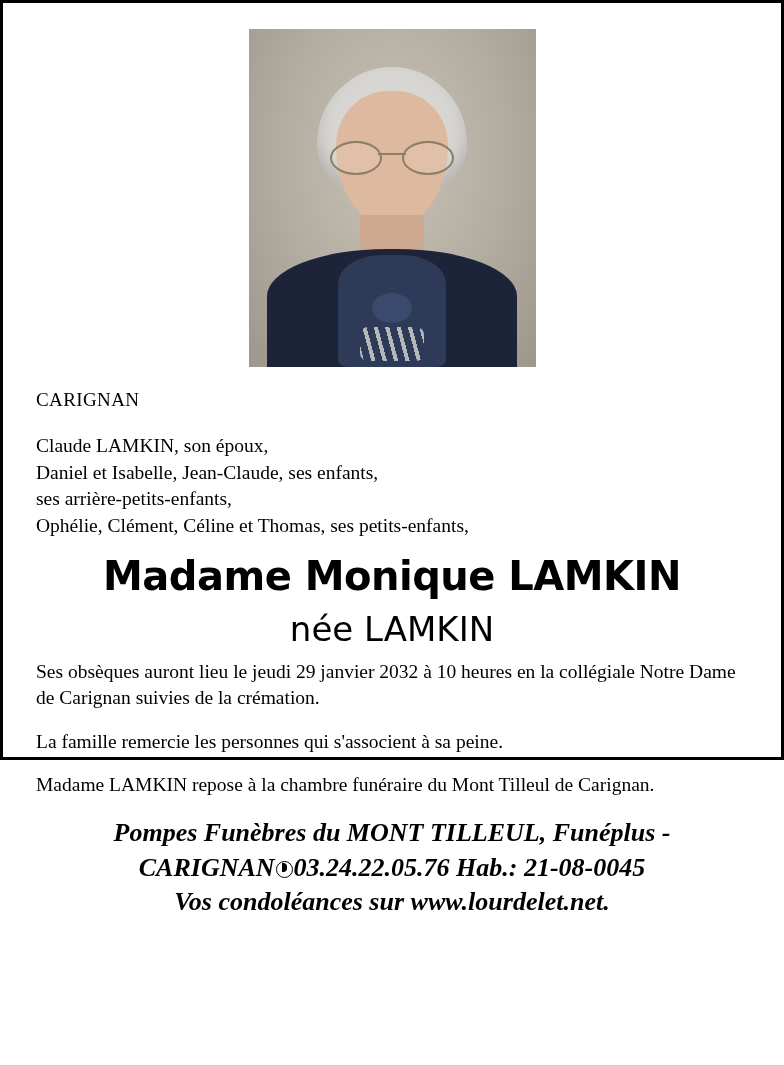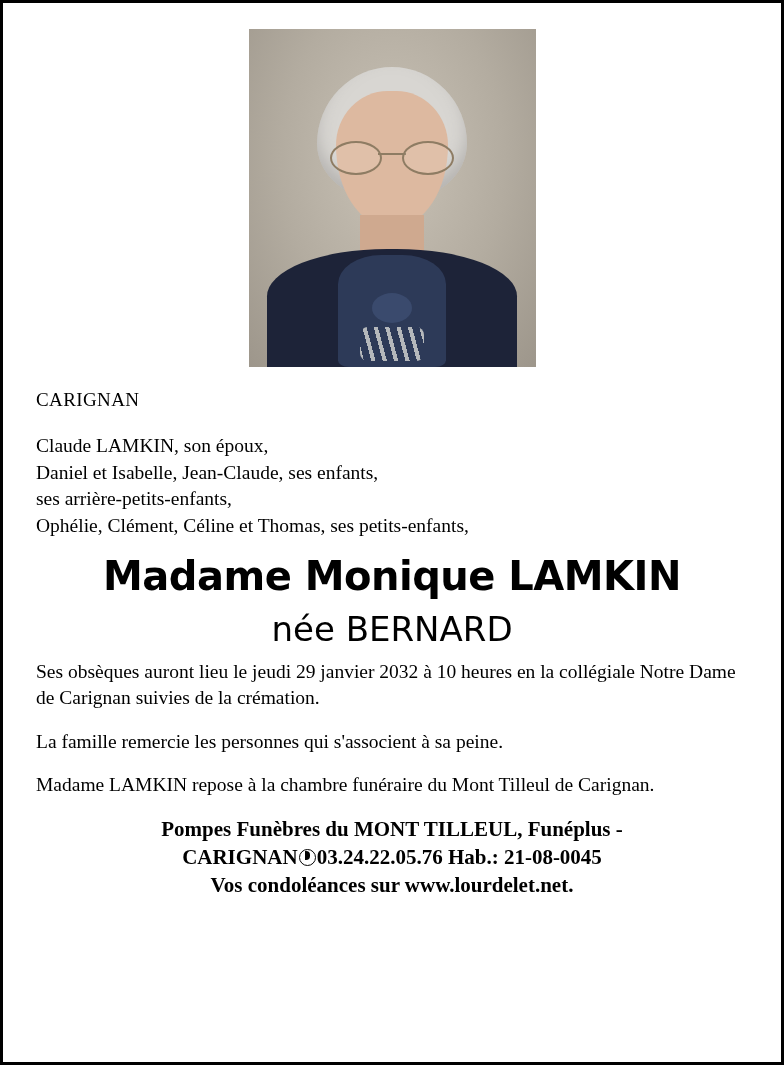--- a/index.html
+++ b/index.html
@@ -10,21 +10,21 @@
   body {
     width: 784px;
     height: 1065px;
     font-family: "Liberation Serif", serif;
     color: #000000;
     overflow: hidden;
   }
   #notice {
     position: relative;
     width: 784px;
-    height: 1065px;
+    height: 760px;
     box-sizing: border-box;
     border: 3px solid #000000;
     background: #ffffff;
     padding: 0;
   }
   .photo-wrap {
     display: flex;
     justify-content: center;
     padding-top: 26px;
   }
@@ -174,23 +174,24 @@
   }
   .para {
     font-size: 19.5px;
     line-height: 1.32;
     margin: 0 0 18px 0;
   }
   .para.tight { margin-bottom: 16px; }
   .footer {
     text-align: center;
     font-weight: bold;
-    font-size: 21px;
+    font-size: 26px;
     line-height: 1.33;
     margin-top: 18px;
+    font-style: italic;
   }
   .phone-icon {
     display: inline-block;
     width: 15px;
     height: 15px;
     border: 1.6px solid #000;
     border-radius: 50%;
     position: relative;
     vertical-align: -2px;
     margin: 0 1px;
@@ -235,21 +236,21 @@
 
     <div class="family">
       <p>Claude LAMKIN, son époux,</p>
       <p>Daniel et Isabelle, Jean-Claude,  ses enfants,</p>
       <p>ses arrière-petits-enfants,</p>
       <p>Ophélie, Clément, Céline et Thomas, ses petits-enfants,</p>
     </div>
 
 
     <div class="deceased">Madame Monique LAMKIN</div>
-    <div class="nee">née BERNARD</div>
+    <div class="nee">née LAMKIN</div>
 
     <p class="para">Ses obsèques auront lieu le jeudi 29 janvier 2032 à 10 heures en la collégiale Notre Dame de Carignan suivies de la crémation.</p>
     <p class="para">La famille remercie les personnes qui s'associent à sa peine.</p>
     <p class="para">Madame LAMKIN repose à la chambre funéraire du Mont Tilleul de Carignan.</p>
 
     <div class="footer">
       <div>Pompes Funèbres du MONT TILLEUL, Funéplus -</div>
       <div>
         <span>CARIGNAN</span><span class="phone-icon"></span><span>03.24.22.05.76 Hab.: 21-08-0045</span>
       </div>

